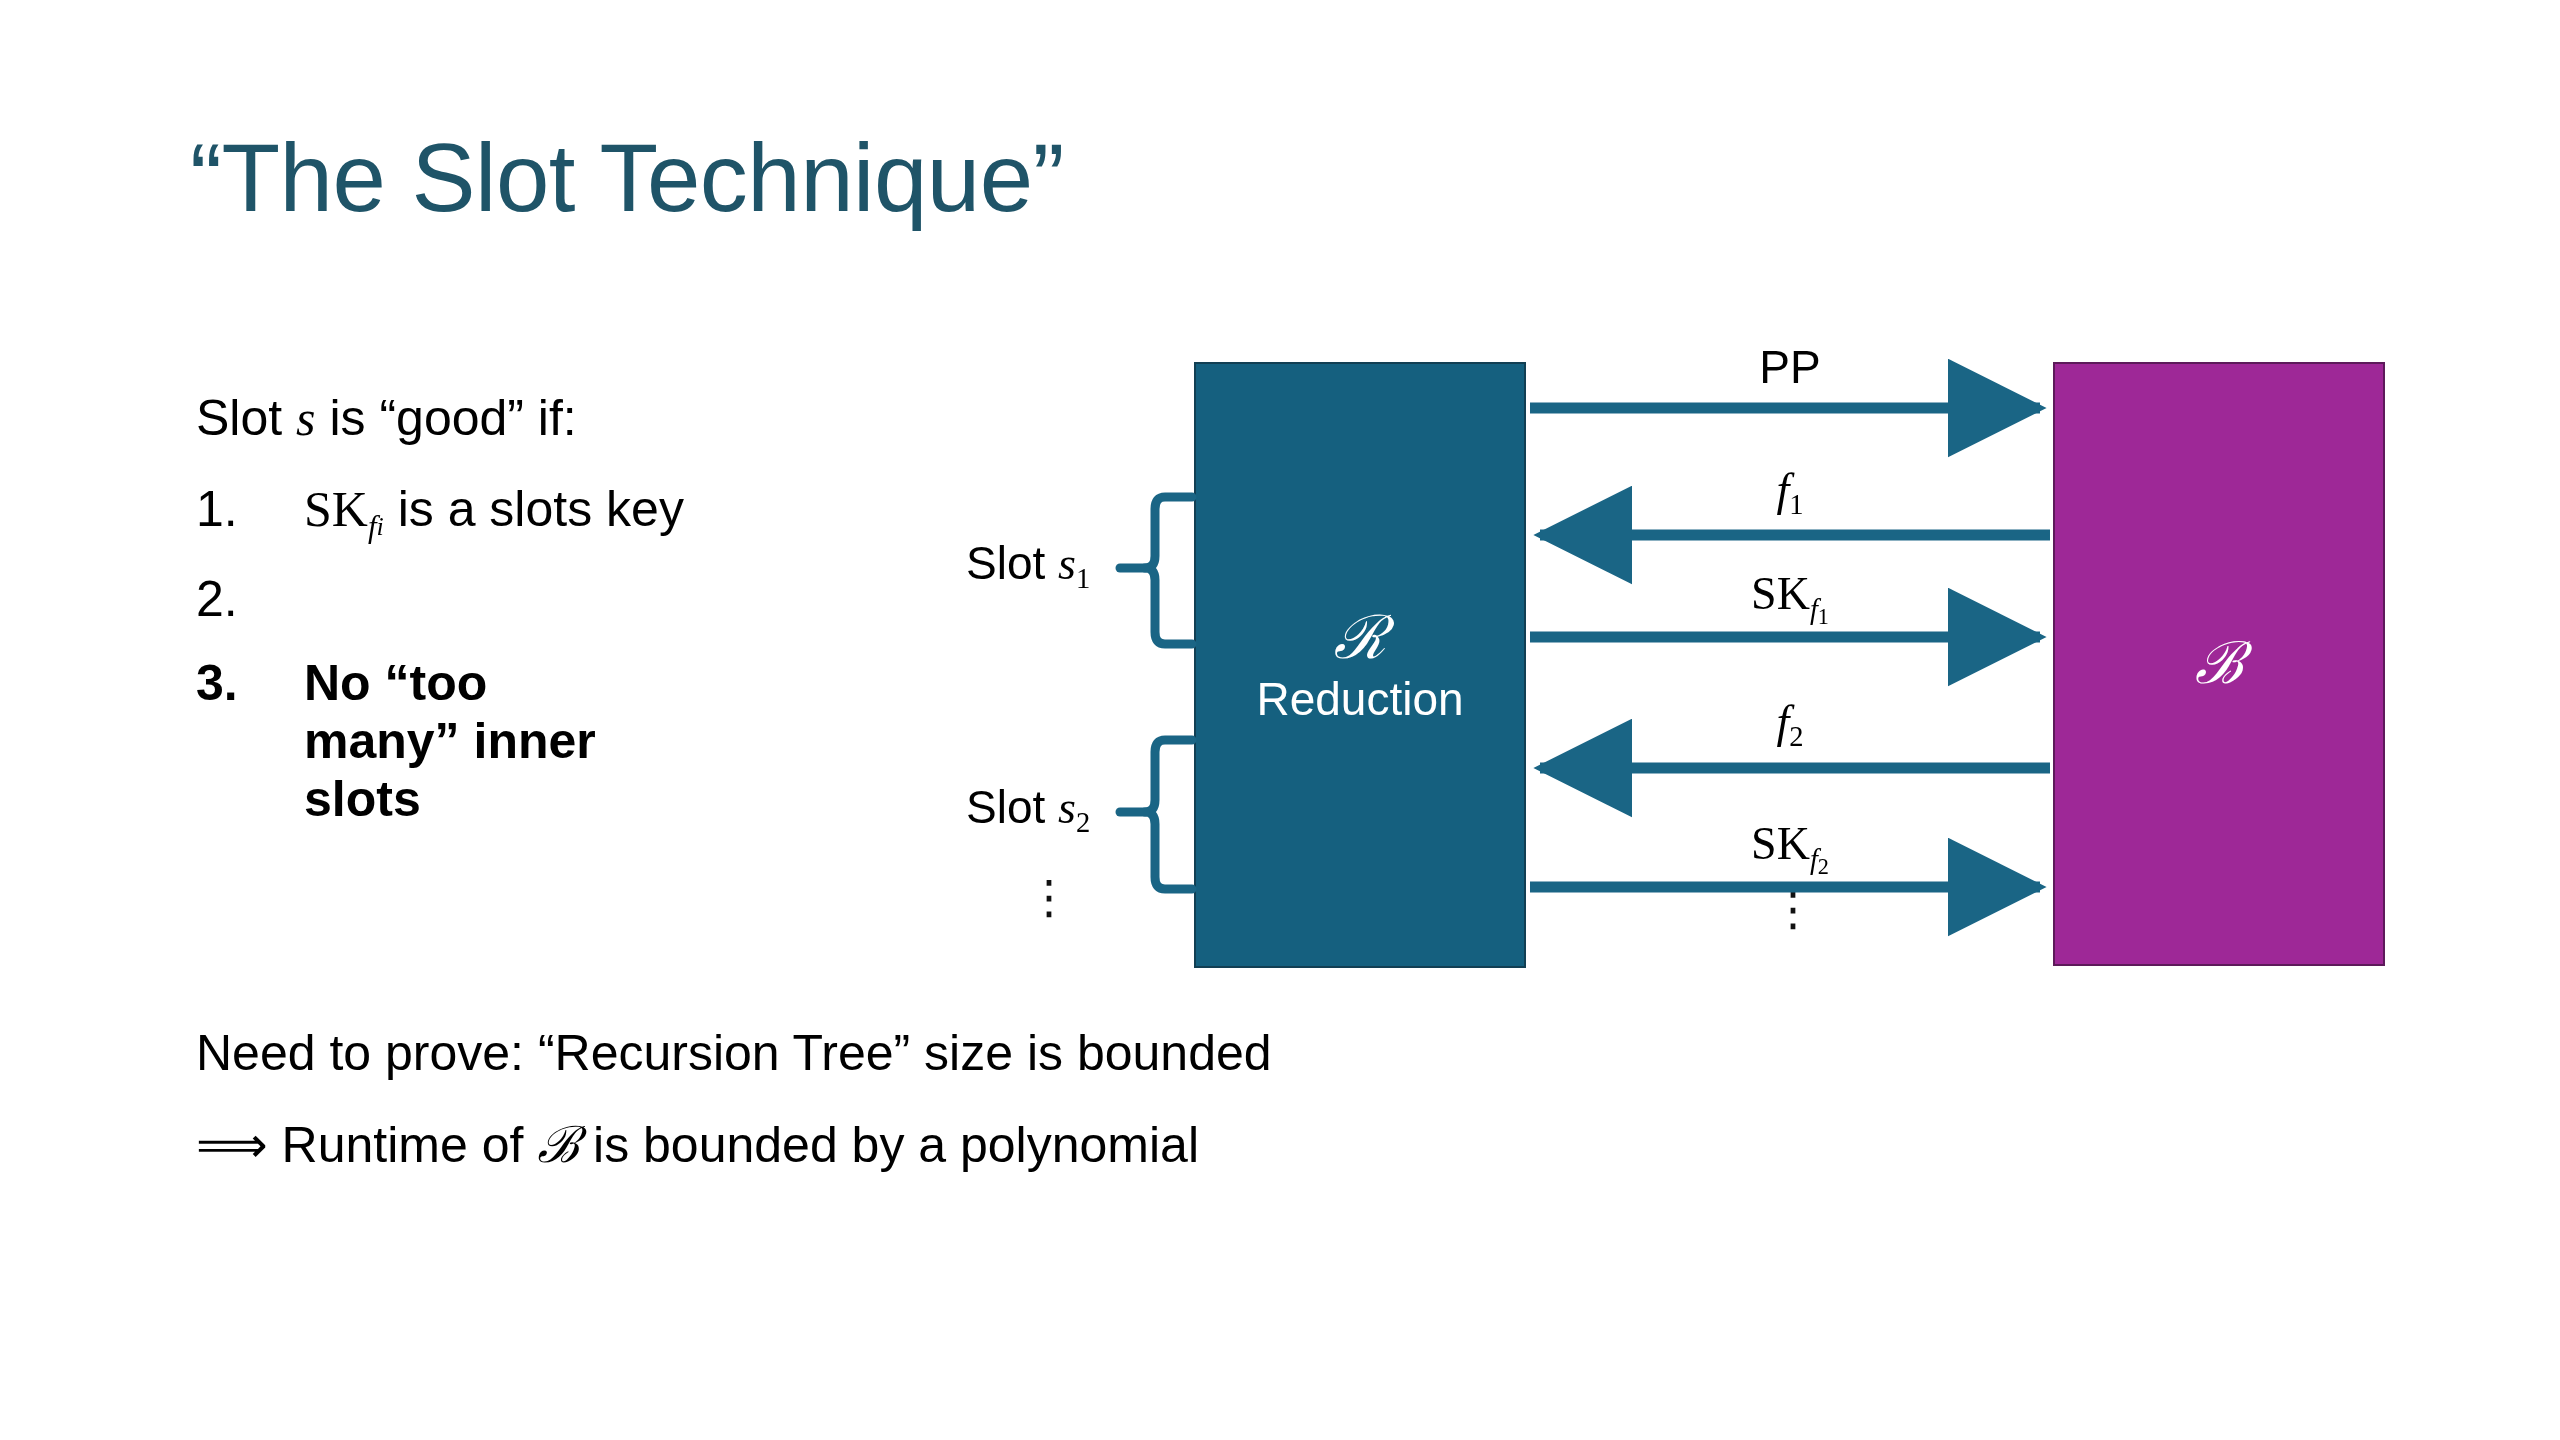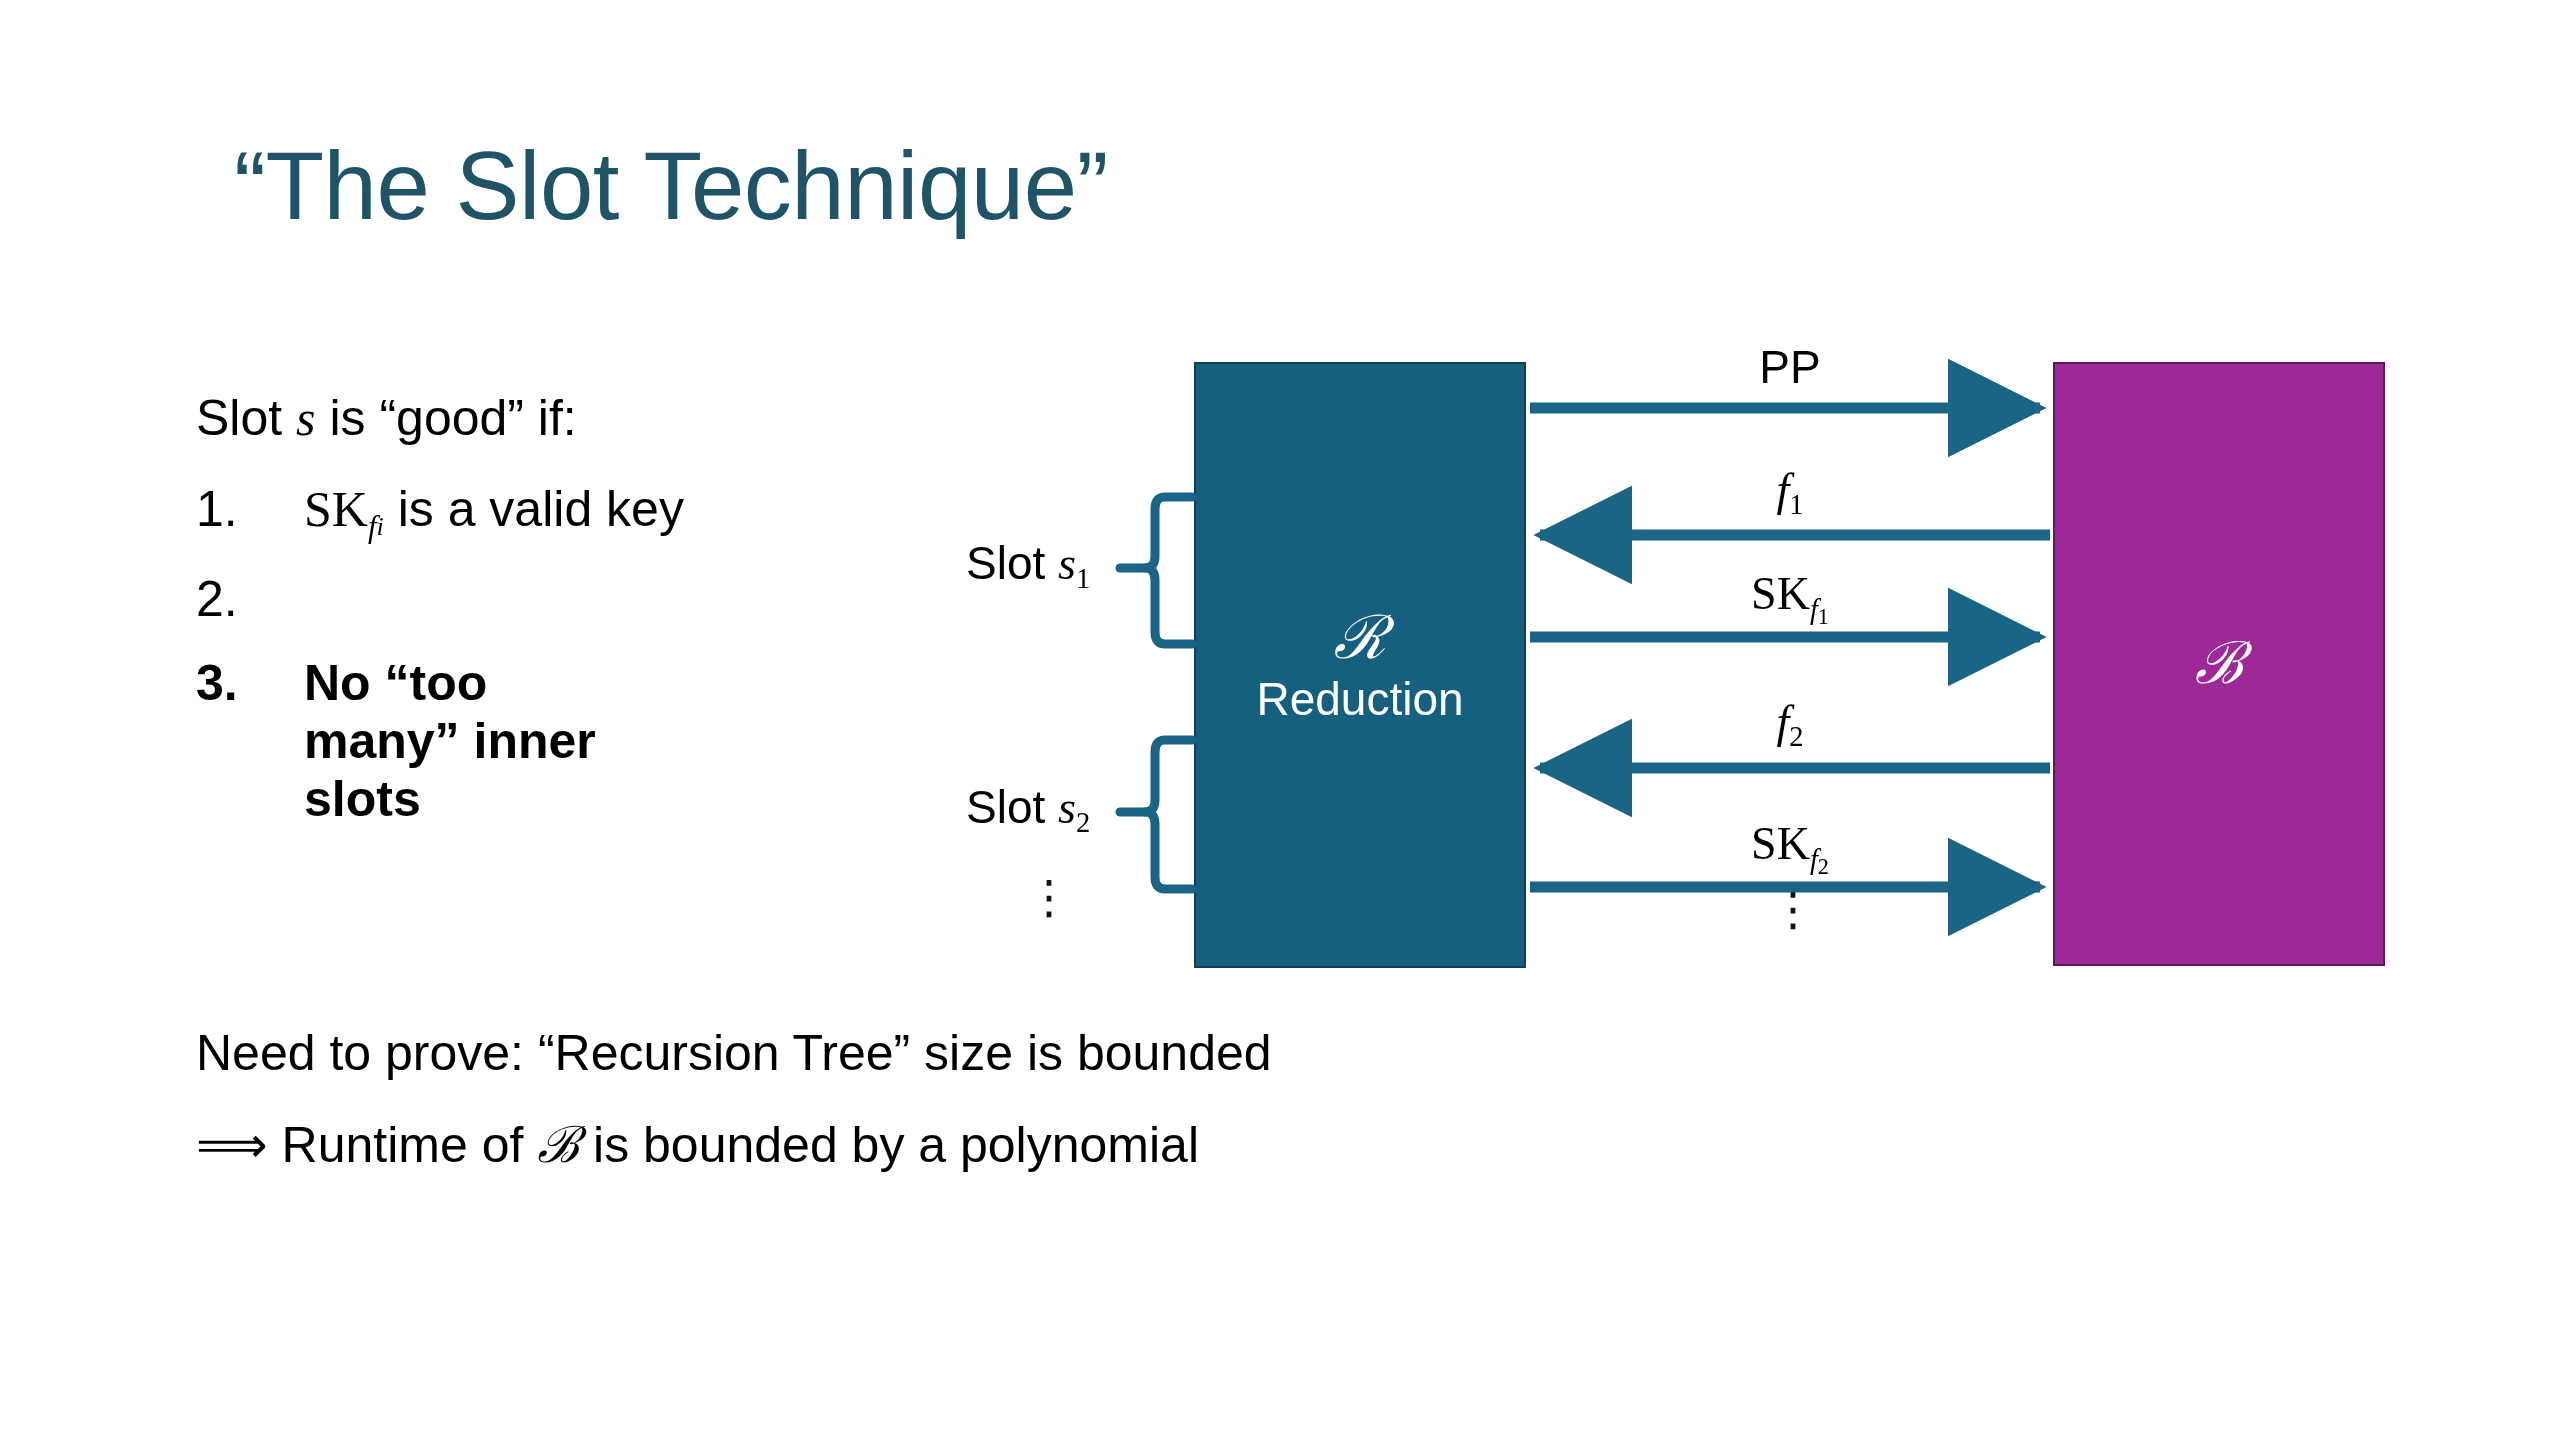--- a/index.html
+++ b/index.html
@@ -13,28 +13,27 @@
     position: relative;
     overflow: hidden;
     font-family: "Liberation Sans", sans-serif;
     color: #000000;
   }
 
   
   #slide-title {
     position: absolute;
     left: 190px;
-    top: 136px;
+    top: 128px;
     font-size: 96px;
     line-height: 1.05;
     font-weight: 400;
     color: #1F5468;
     letter-spacing: -0.5px;
     white-space: nowrap;
-    margin-left: 44px;
   }
 
   
   #lead-in {
     position: absolute;
     left: 196px;
     top: 392px;
     font-size: 50px;
     line-height: 1.05;
     white-space: nowrap;
@@ -191,21 +190,21 @@
 <div id="slide-title">“The Slot Technique”</div>
 
 <div id="lead-in">
   <span>Slot </span><span class="mi">s</span><span> is “good” if:</span>
 </div>
 
 <div id="numbered-list">
 
   <div class="list-item">
     <span class="num">1.</span>
-    <span class="txt"><span class="mup">SK</span><span class="sub" style="font-style:italic">f</span><span class="subsub">i</span><span> is a valid key</span></span>
+    <span class="txt"><span class="mup">SK</span><span class="sub" style="font-style:italic">f</span><span class="subsub">i</span><span> is a slots key</span></span>
   </div>
 
   <div class="list-item">
     <span class="num">2.</span>
   </div>
 
   <div class="list-item bold">
     <span class="num">3.</span>
     <span class="txt" style="max-width:350px">No “too many” inner slots</span>
   </div>

